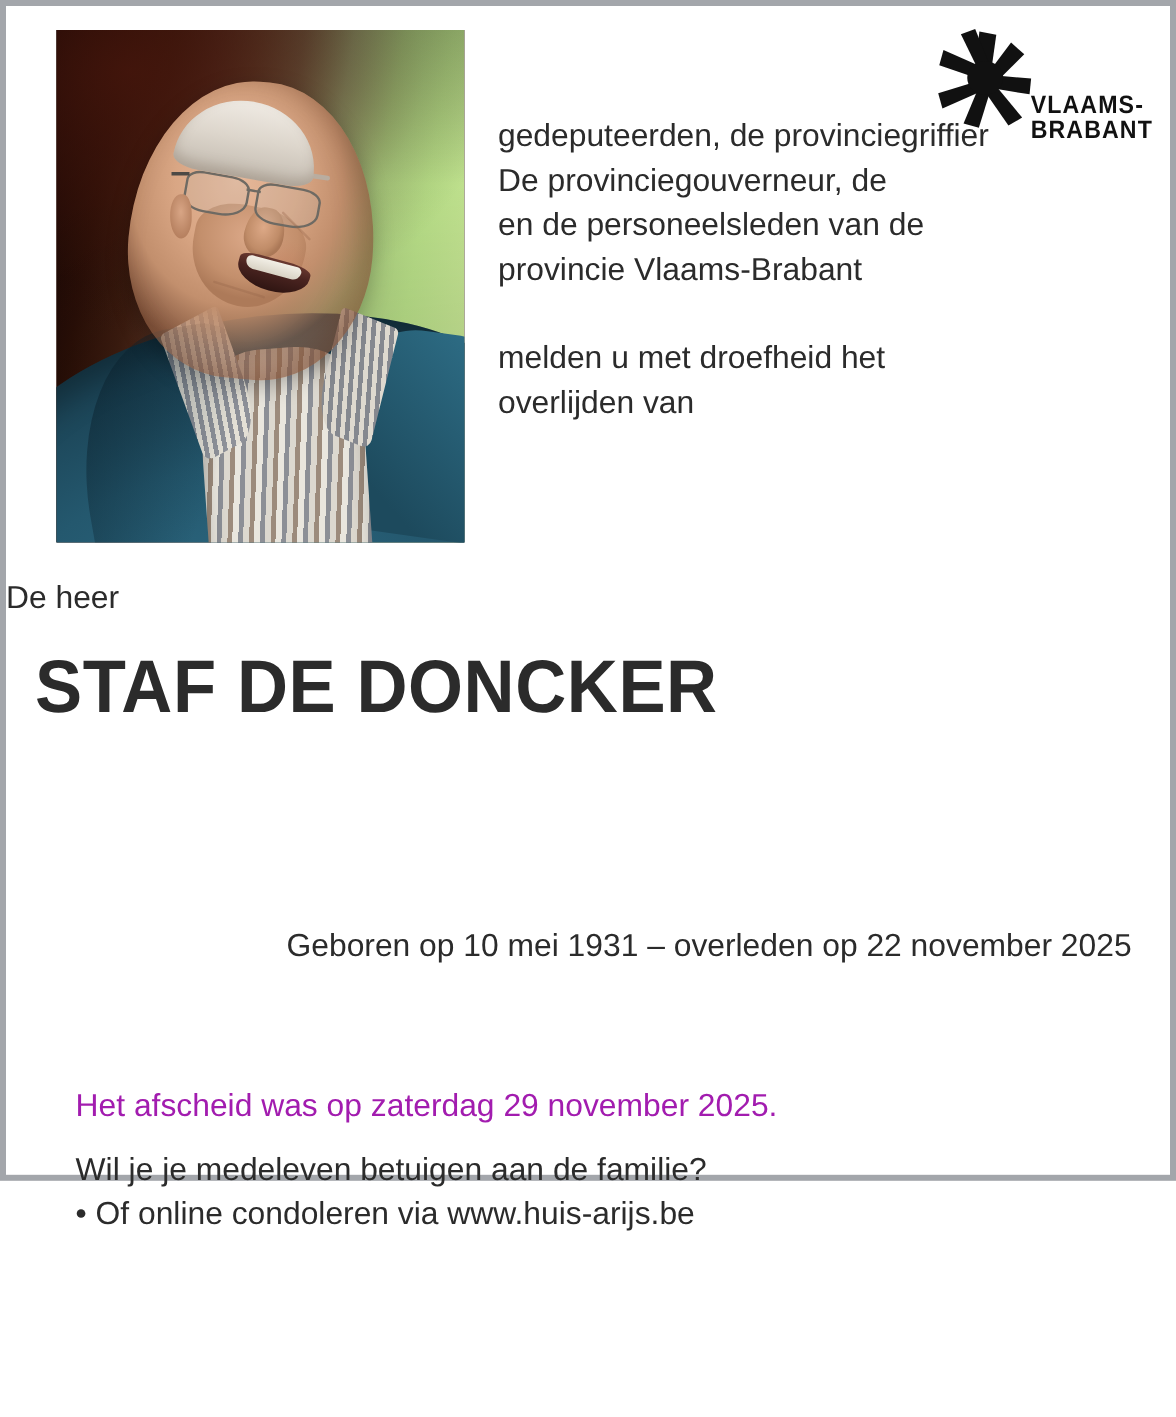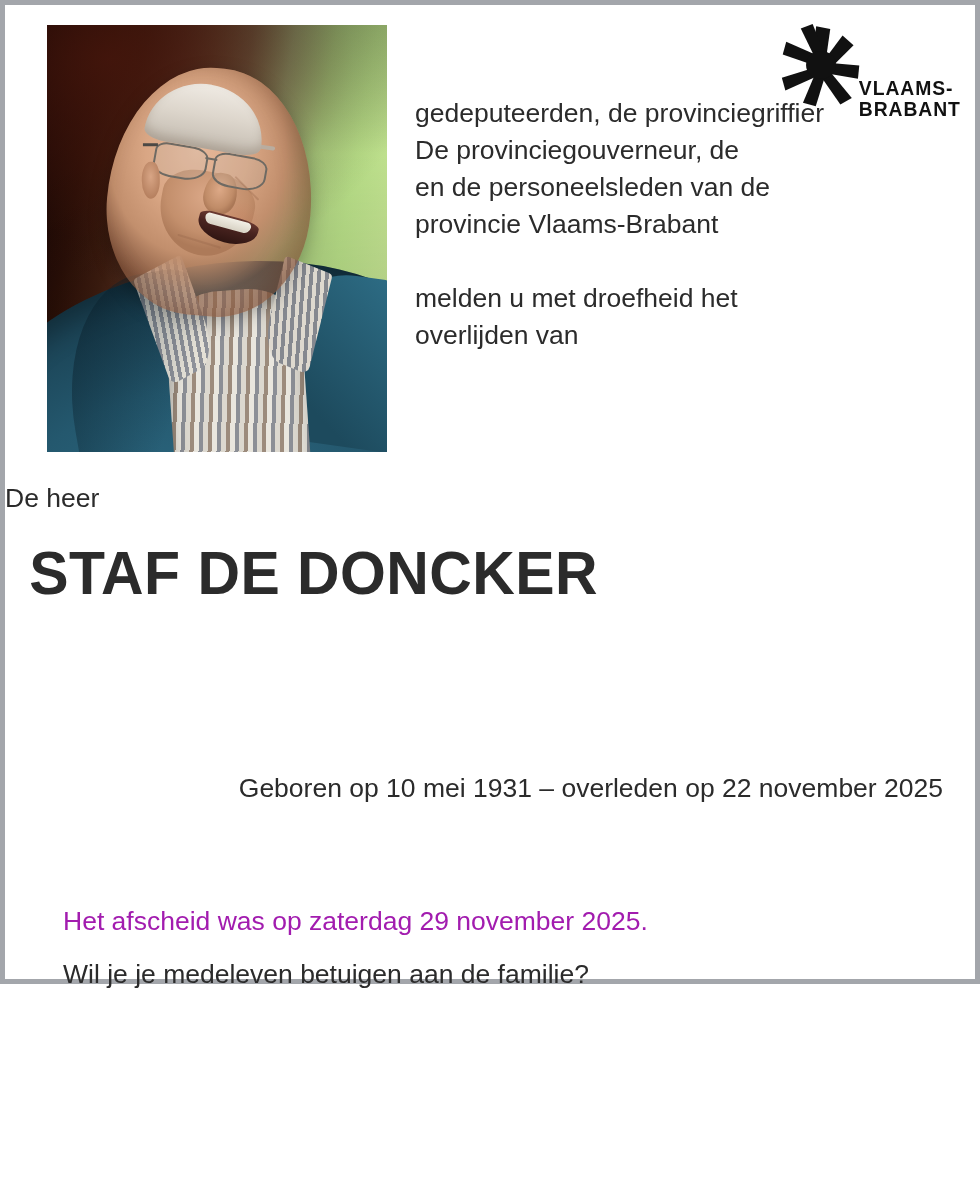--- a/index.html
+++ b/index.html
@@ -448,15 +448,16 @@
     <div class="salutation">De heer</div>
     <div class="fullname">STAF DE DONCKER</div>
   </div>
 
   <div class="dates">Geboren op 10 mei 1931 – overleden op 22 november 2025</div>
 
   <div class="farewell">Het afscheid was op zaterdag 29 november 2025.</div>
 
   <div class="condolences">
     <p>Wil je je medeleven betuigen aan de familie?</p>
+    <p>• Of online condoleren via www.huis-arijs.be</p>
   </div>
 
 </div>
 
 </body></html>

